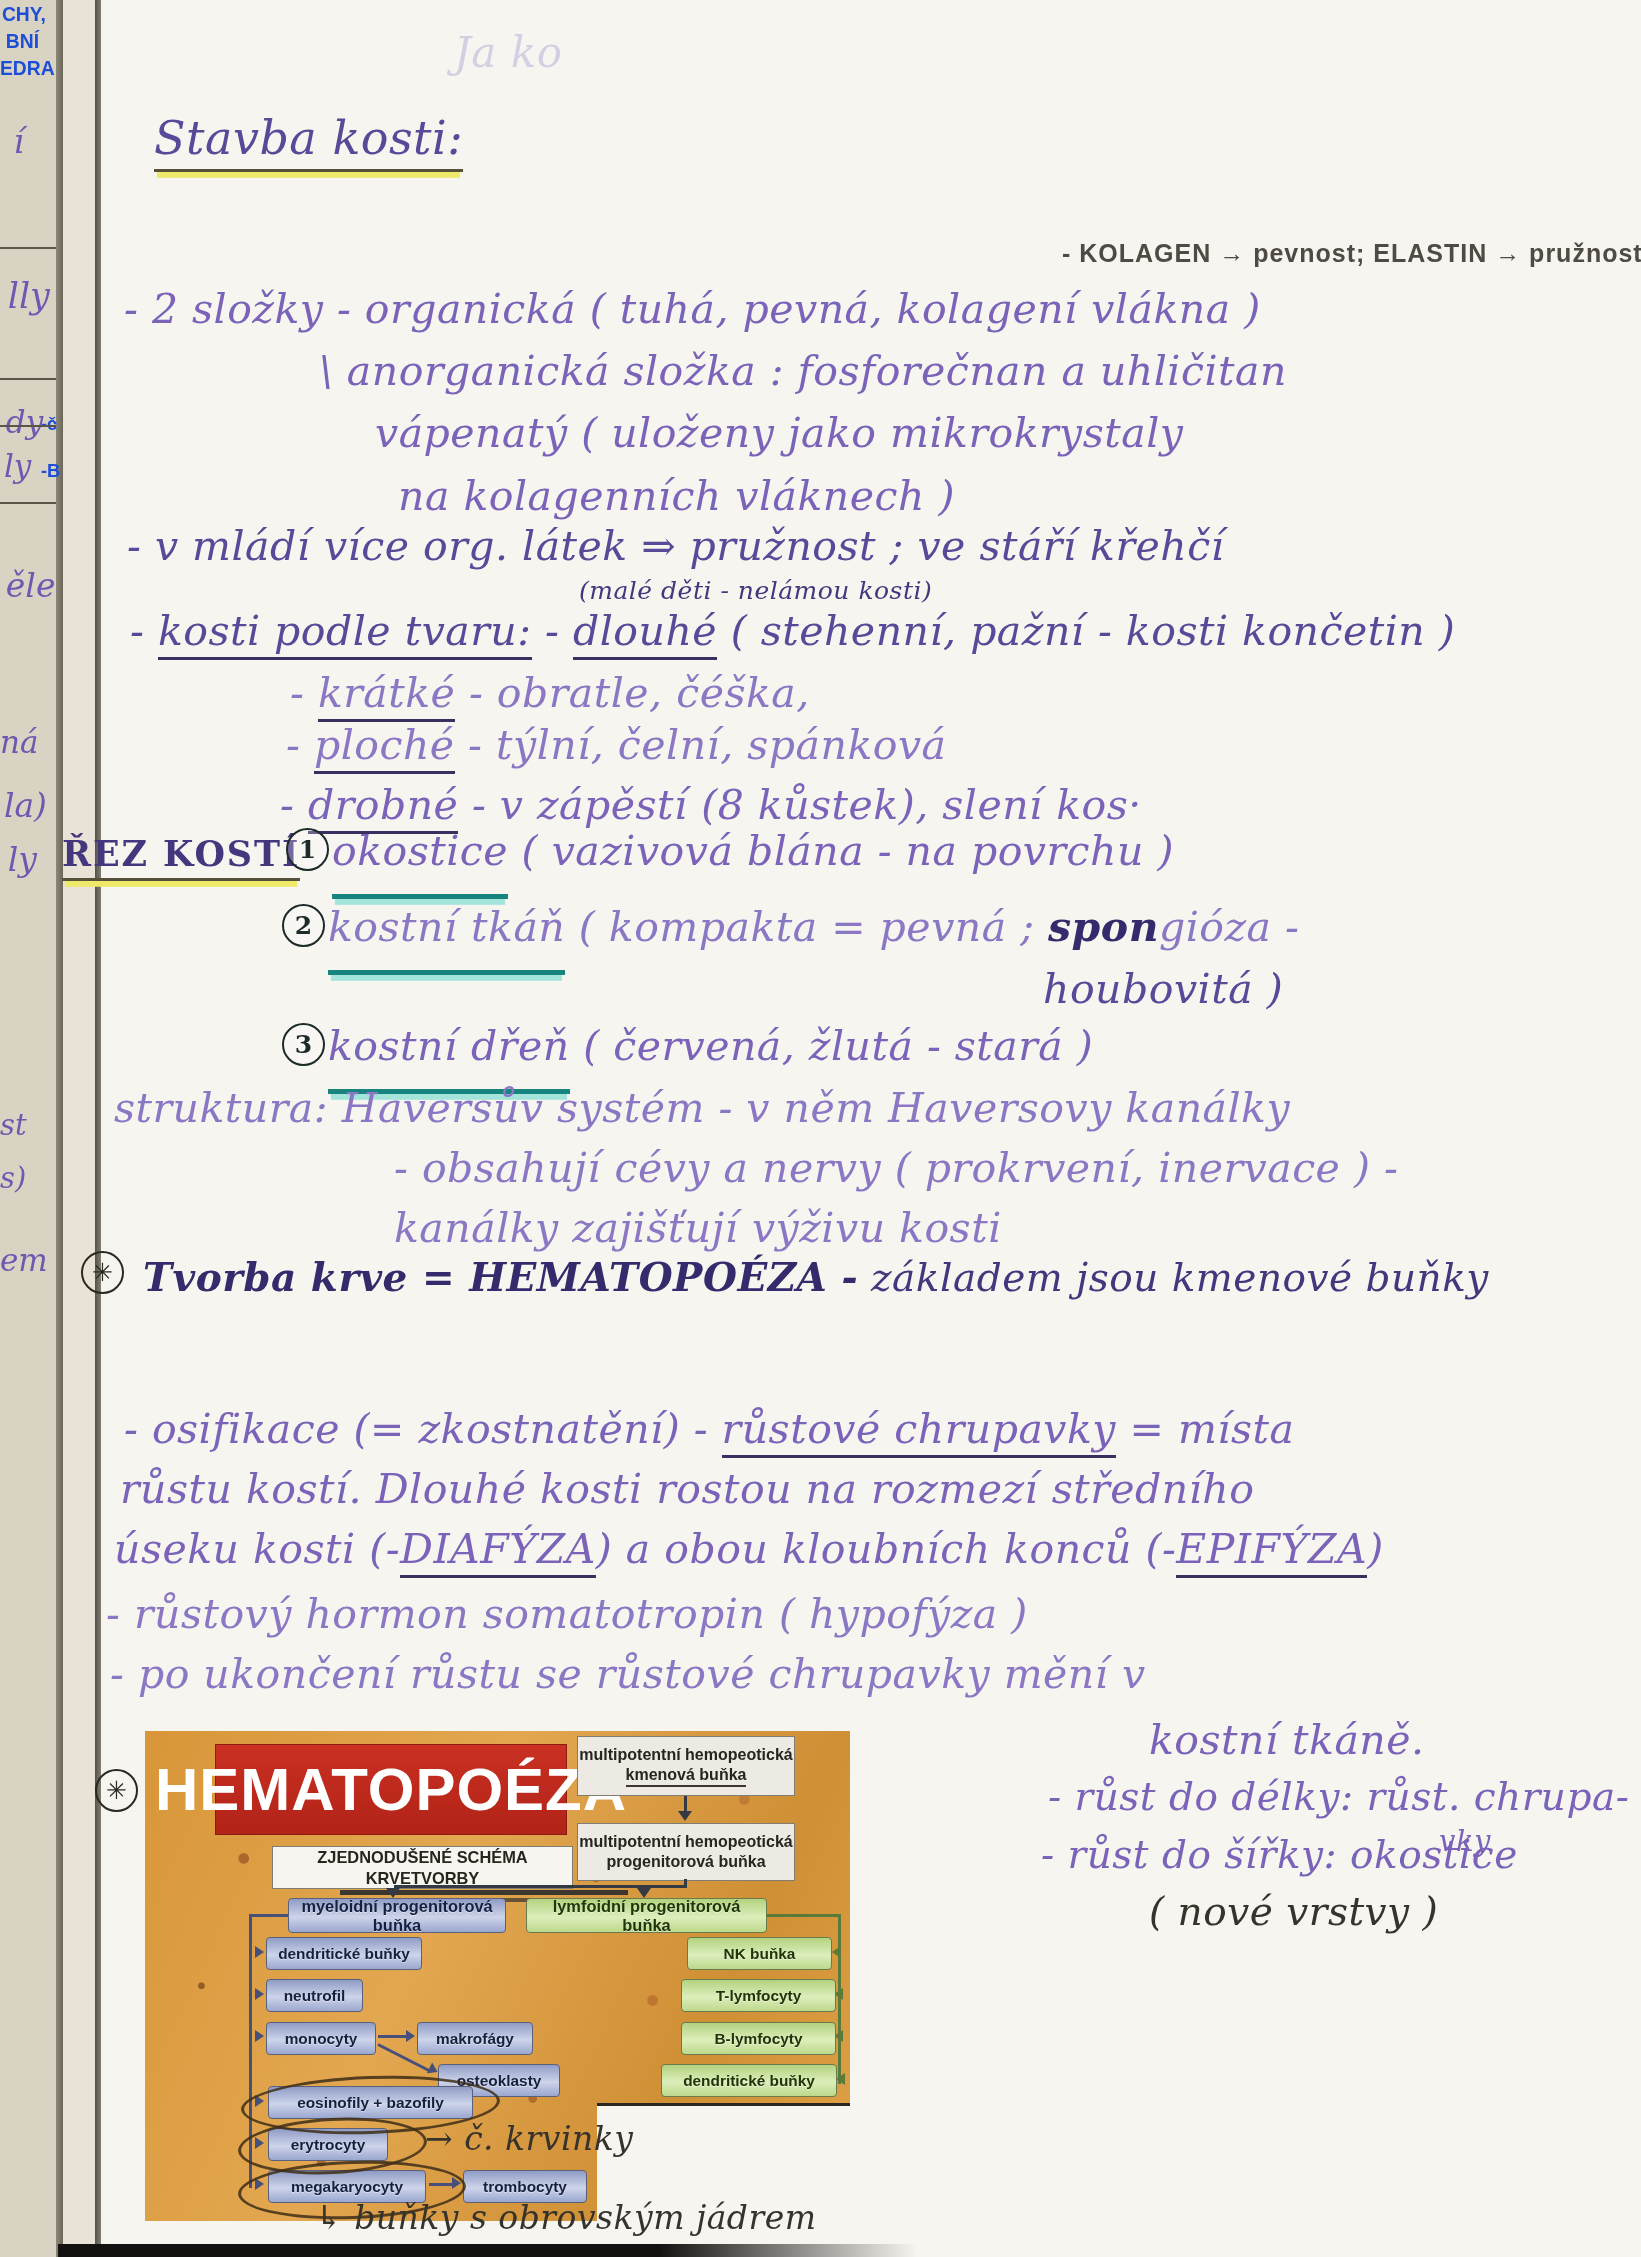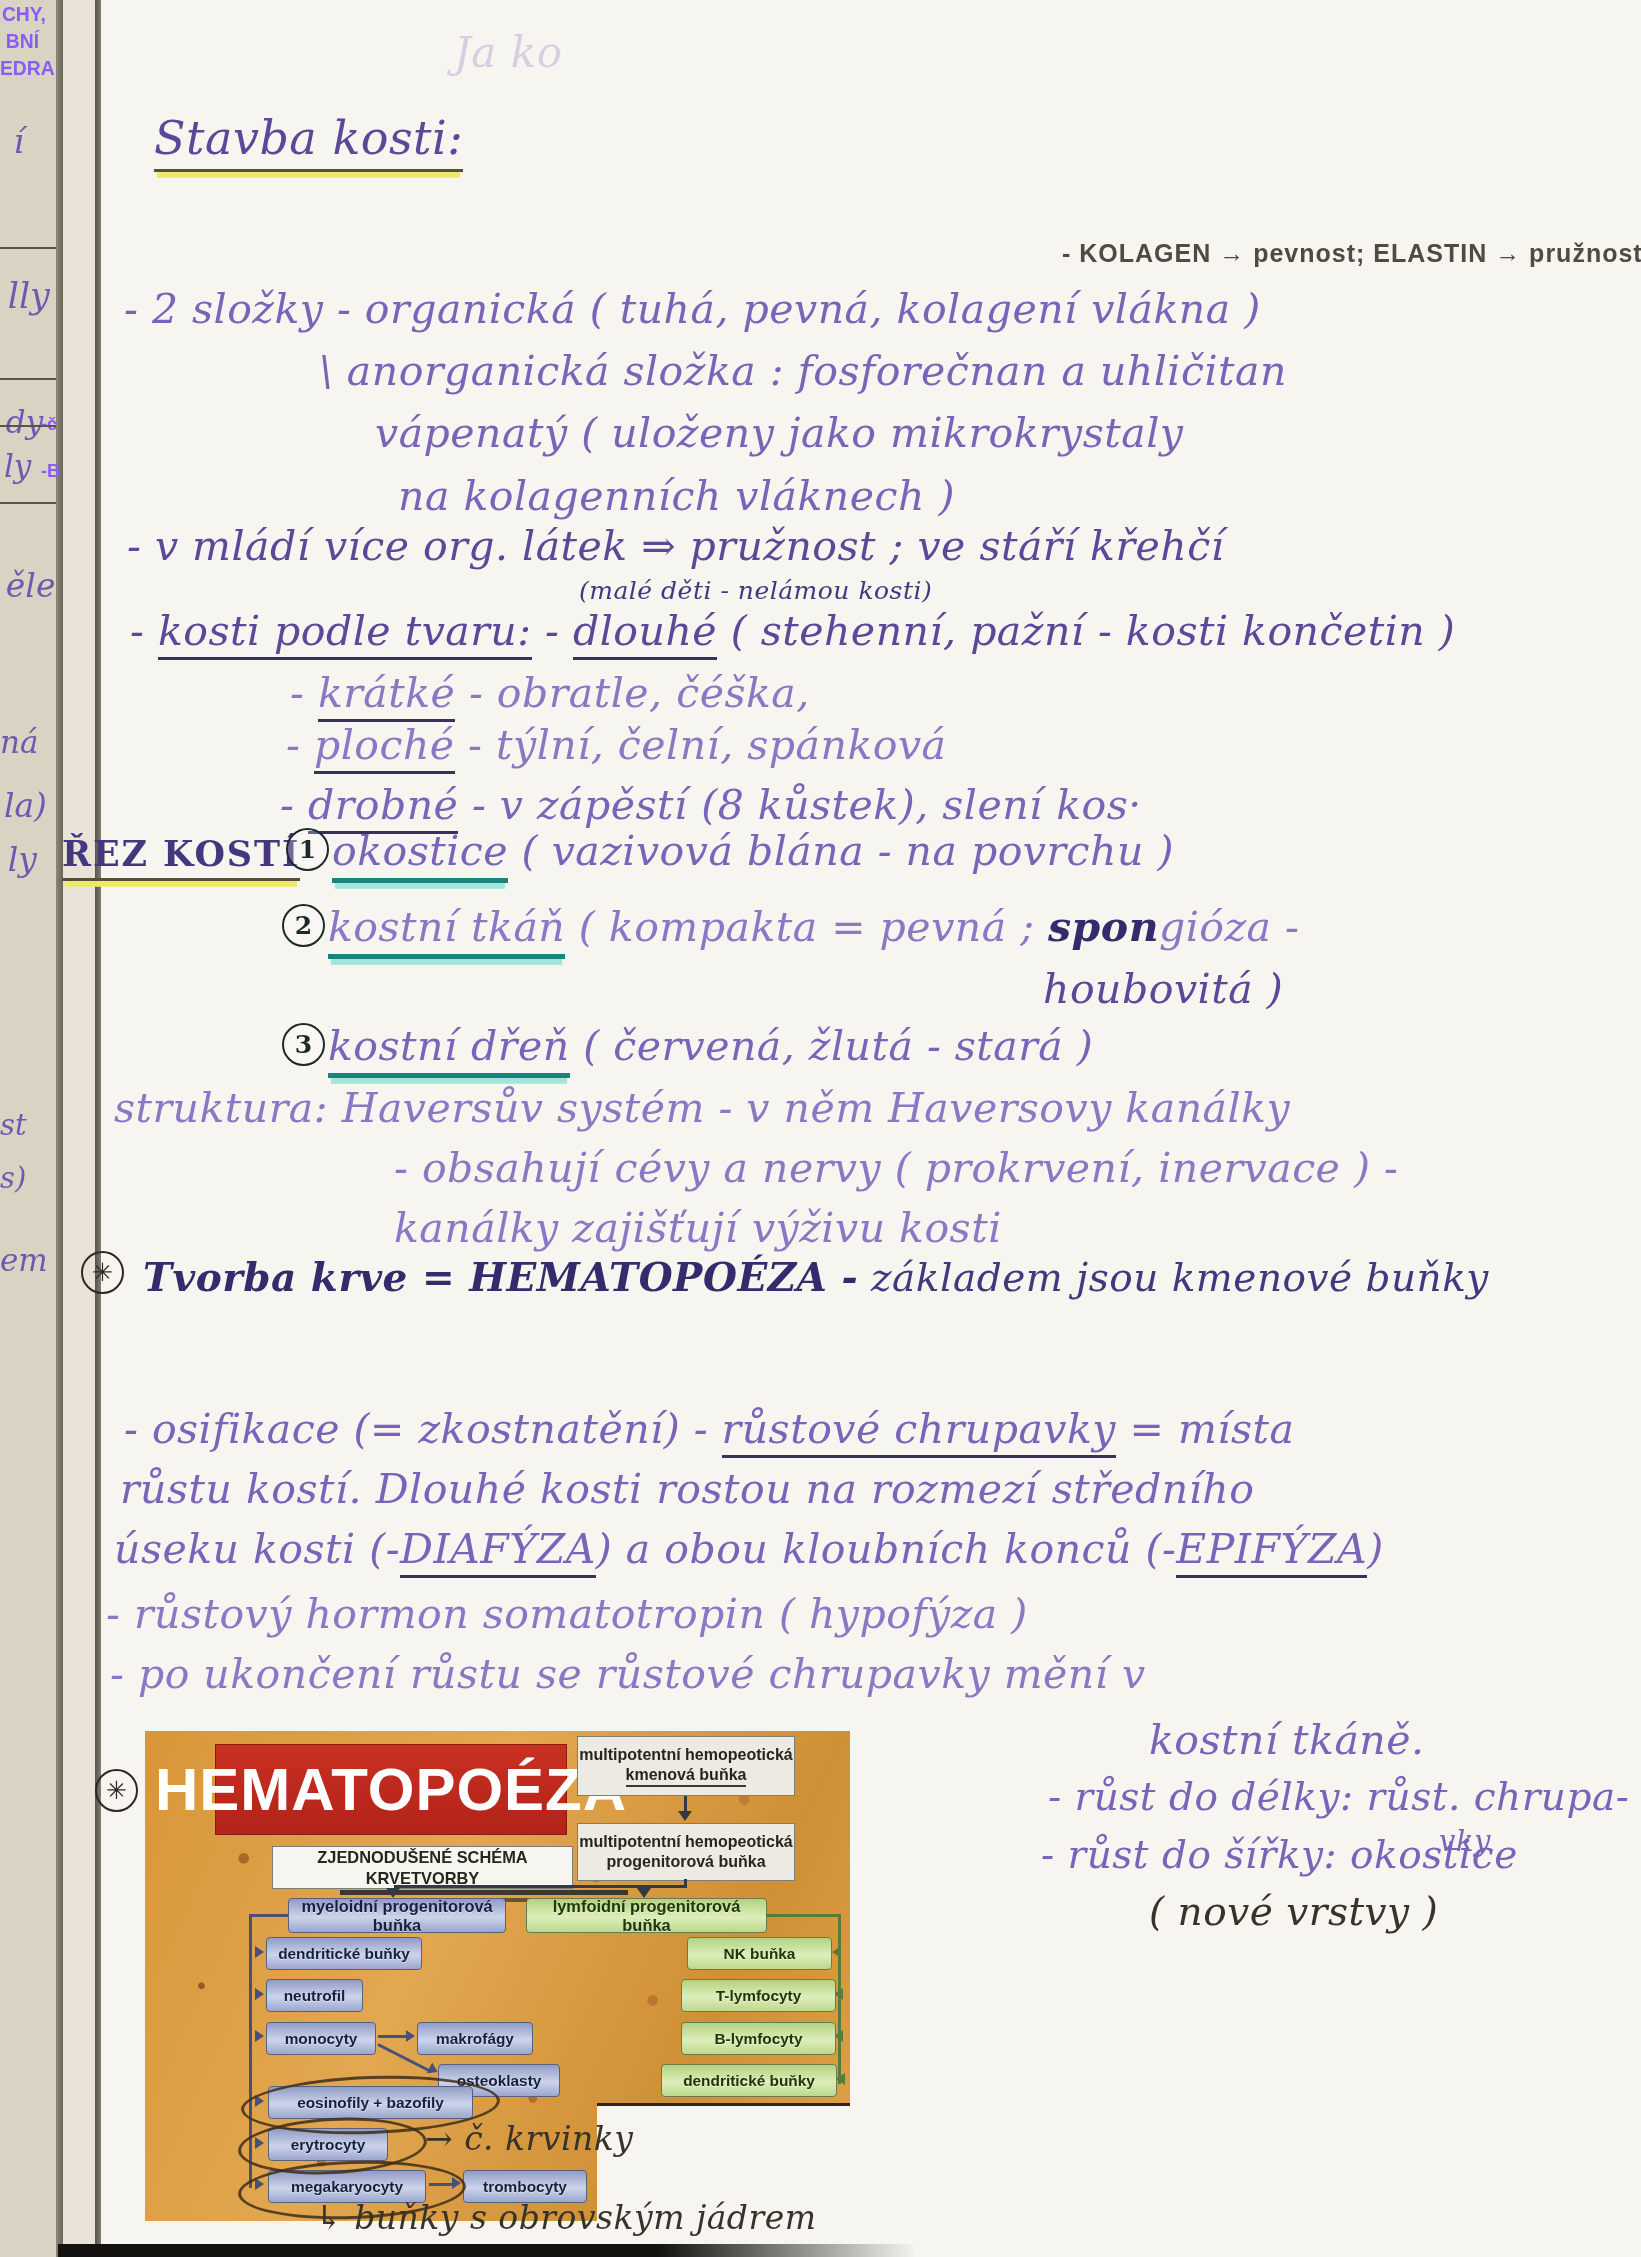--- a/index.html
+++ b/index.html
@@ -8,35 +8,35 @@
   .abs{position:absolute;}
   
   .hw{position:absolute;font-family:"DejaVu Serif",serif;font-style:italic;letter-spacing:0.5px;
       white-space:nowrap;line-height:1.15;color:#7a63b8;}
   .ink-light{color:#8b77c4;} .ink-mid{color:#7a63b8;} .ink-dark{color:#5a4899;}
   .ink-deep{color:#44377e;} .pen{color:#36322c;} .pencil{color:#4f4a44;font-style:normal;
       font-family:"Liberation Sans",sans-serif;}
   .caps{font-style:normal;font-weight:bold;letter-spacing:1.9px;}
   .hl{border-bottom:3.9px solid #56503a;box-shadow:0 8.7px 0 -2.9px #efe96a;padding-bottom:3.9px;}
   .ul-dark{border-bottom:3.9px solid #3a3060;padding-bottom:1.9px;}
-  .ul-teal{border-bottom:5.8px solid #17857e;box-shadow:0 8.7px 0 -2.9px rgba(94,214,203,.55);padding-bottom:3px;margin-top:37px;}
+  .ul-teal{border-bottom:5.8px solid #17857e;box-shadow:0 8.7px 0 -2.9px rgba(94,214,203,.55);padding-bottom:19px;margin-top:37px;}
   .pen-ul{border-bottom:2.9px solid #3c382f;}
   .boldspan{color:#352a6b;font-weight:bold;}
   .circnum{position:absolute;width:39px;height:39px;border:2.9px solid #1d2a2a;border-radius:50%;
       color:#1d2a2a;font-weight:bold;font-size:25px;font-style:normal;display:flex;
       align-items:center;justify-content:center;font-family:"DejaVu Serif",serif;background:rgba(255,255,255,.25);}
   .star{position:absolute;width:39px;height:39px;border:2.9px solid #2c2824;border-radius:50%;
       color:#2c2824;font-size:25px;display:flex;align-items:center;justify-content:center;}
   
   #strip-outer{left:0;top:0;width:56px;height:2257px;background:#d9d3c4;}
   #seam1{left:56px;top:0;width:6.8px;height:2257px;background:linear-gradient(to right,#8d877a,#6b6557);}
   #strip-inner{left:63px;top:0;width:32px;height:2257px;background:#e8e3d6;}
   #seam2{left:95px;top:0;width:5.8px;height:2257px;background:linear-gradient(to right,#55514a,#837e71);}
   .frag{position:absolute;font-family:"DejaVu Serif",serif;font-style:italic;color:#6f58b0;}
-  .fragp{position:absolute;font-family:"Liberation Sans",sans-serif;color:#8b5cf6;font-weight:bold;}
+  .fragp{position:absolute;font-family:"Liberation Sans",sans-serif;color:#1d4ed8;font-weight:bold;}
   .mrule{position:absolute;height:1.9px;background:#5a5548;}
   
   #diag-bg{left:145px;top:1731px;width:705px;height:490px;
      background:
        radial-gradient(circle at 8% 52%,rgba(90,40,10,.55) 0 2.9px,transparent 3.9px),
        radial-gradient(circle at 14% 26%,rgba(120,50,20,.5) 0 4.8px,transparent 5.8px),
        radial-gradient(circle at 30% 64%,rgba(150,60,30,.4) 0 3.9px,transparent 4.8px),
        radial-gradient(circle at 46% 40%,rgba(160,70,40,.35) 0 5.8px,transparent 6.8px),
        radial-gradient(circle at 64% 30%,rgba(120,50,20,.4) 0 3.9px,transparent 4.8px),
        radial-gradient(circle at 72% 55%,rgba(150,60,30,.35) 0 4.8px,transparent 5.8px),

